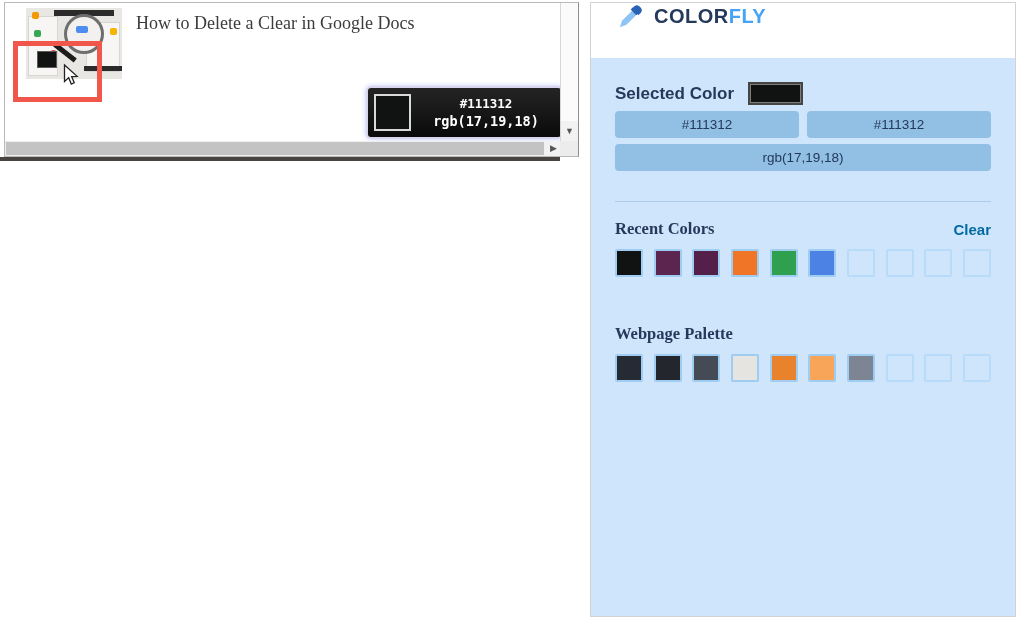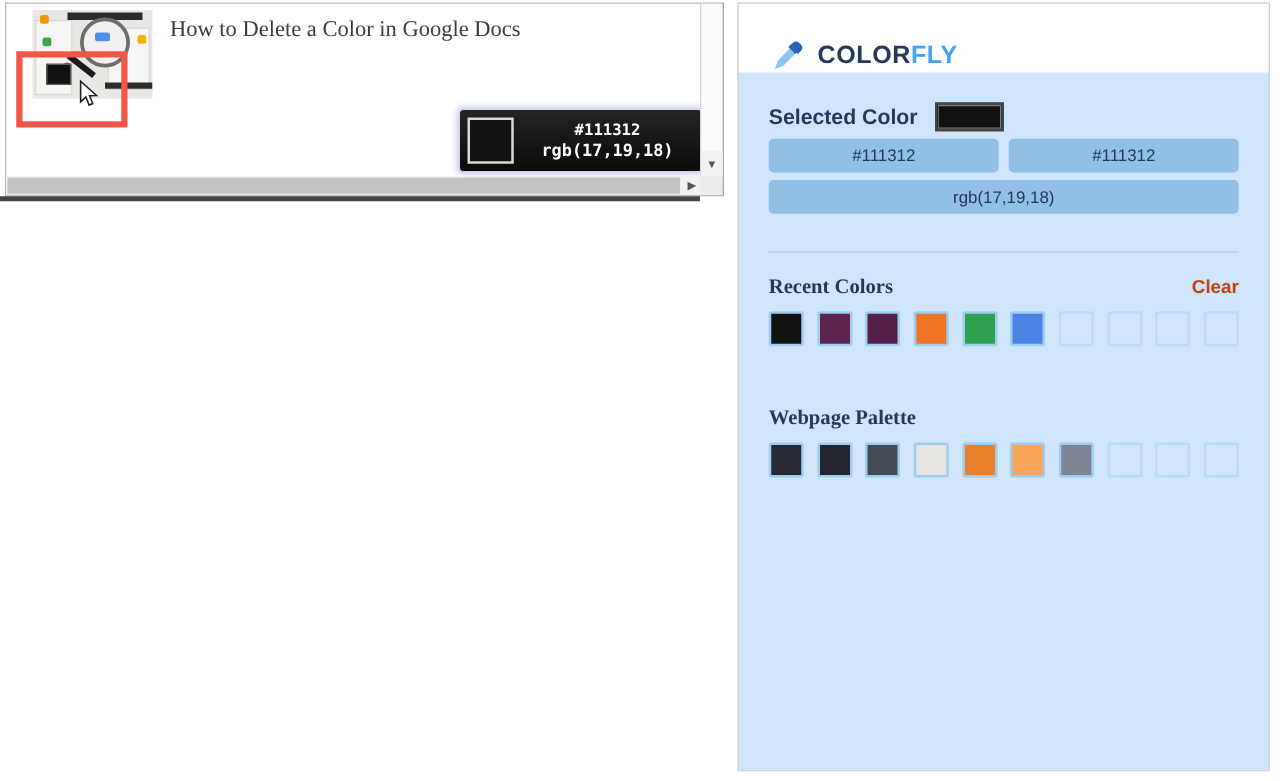--- a/index.html
+++ b/index.html
@@ -46,42 +46,42 @@
   .h-scrollbar { position:absolute; left:0; bottom:0; width:557px; height:15px; background:#efefef; }
   .h-track { position:absolute; left:1px; top:1px; width:538px; height:13px; background:#c3c3c3; }
   .h-btn { position:absolute; right:0; top:0; width:17px; height:15px; background:#f2f2f2;
     color:#555; font-size:9px; text-align:center; line-height:15px; }
   .corner { position:absolute; right:0; bottom:0; width:18px; height:15px; background:#ececec; }
   .window-bottom-strip { position:absolute; left:0; top:157px; width:560px; height:4px; background:#494440; }
 
   
   .panel { position:absolute; left:590px; top:2px; width:426px; height:615px;
     background:#cfe5fc; border:1px solid #d2d2d2; overflow:hidden; }
-  .panel-header { height:55px; background:#ffffff; display:flex; align-items:flex-end; padding-left:26px; }
+  .panel-header { height:55px; background:#ffffff; display:flex; align-items:flex-start; padding-left:26px; }
   .brand { display:flex; align-items:center; gap:10px; }
   .brand-text { font-size:20px; font-weight:bold; letter-spacing:.5px; color:#24395c; }
   .brand-text .fly { color:#47a3f6; }
   .panel-body { padding:24px 24px 18px 24px; }
 
   .selected-row { display:flex; align-items:center; gap:14px; }
   .selected-label { font-size:17px; font-weight:600; color:#26395a; }
   .selected-swatch { width:55px; height:23px; border:2px solid #454545;
     box-shadow:inset 0 0 0 1px rgba(255,255,255,.45); }
 
   .field-label { margin-top:13px; font-size:13px; font-weight:bold; color:#3d9bf2; letter-spacing:.3px; }
   .chip-row { display:flex; gap:8px; margin-top:6px; }
   .value-chip { flex:1; height:27px; background:#92bfe4; border-radius:4px;
     display:flex; align-items:center; justify-content:center;
     font-size:13.5px; color:#22395c; }
 
   .divider { margin-top:30px; border-top:1px solid #aecce9; }
 
   .section-head { display:flex; align-items:center; justify-content:space-between; margin-top:17px; }
   .section-title { font-size:16.5px; font-weight:600; color:#26395a;font-family:Liberation Serif, serif; }
-  .clear-link { font-size:15px; font-weight:bold; color:#c2410c; cursor:pointer; }
+  .clear-link { font-size:15px; font-weight:bold; color:#0369a1; cursor:pointer; }
 
   .swatch-row { display:flex; justify-content:space-between; margin-top:10px; }
   .swatch { width:28px; height:28px; border:2px solid #9fcdf2; border-radius:2px; }
   .swatch.empty { border:2px solid #b7dbf8; background:transparent; }
 
   .palette-head { margin-top:47px;text-align:center; }
 
   .pick-button { margin-top:25px; height:55px; background:#38a7f9; border-radius:6px;
     display:flex; align-items:center; justify-content:center;
     font-size:16px; font-weight:bold; color:#ffffff; letter-spacing:.6px; cursor:pointer;
@@ -110,21 +110,21 @@
       <div class="bar" style="left:58px;top:58px;width:38px;height:5px;"></div>
     </div>
 
     <div class="picker-box"></div>
     <div class="mini-swatch" style="background: rgb(17, 19, 18);"></div>
 
     <svg class="cursor" viewBox="0 0 24 26">
       <path d="M6 1 L6 19 L10.6 14.8 L13.4 21.8 L16.6 20.4 L13.8 13.6 L19.8 13.4 Z" fill="#ffffff" stroke="#222" stroke-width="1.4"></path>
     </svg>
 
-    <div class="article-title">How to Delete a Color in Google Docs</div>
+    <div class="article-title">How to Delete a Clear in Google Docs</div>
 
     <div class="picker-tooltip">
       <div class="tip-swatch" style="background: rgb(17, 19, 18);"></div>
       <div class="tip-text">
         <div class="tip-hex">#111312</div>
         <div class="tip-rgb">rgb(17,19,18)</div>
       </div>
     </div>
 
     <div class="v-scrollbar">

